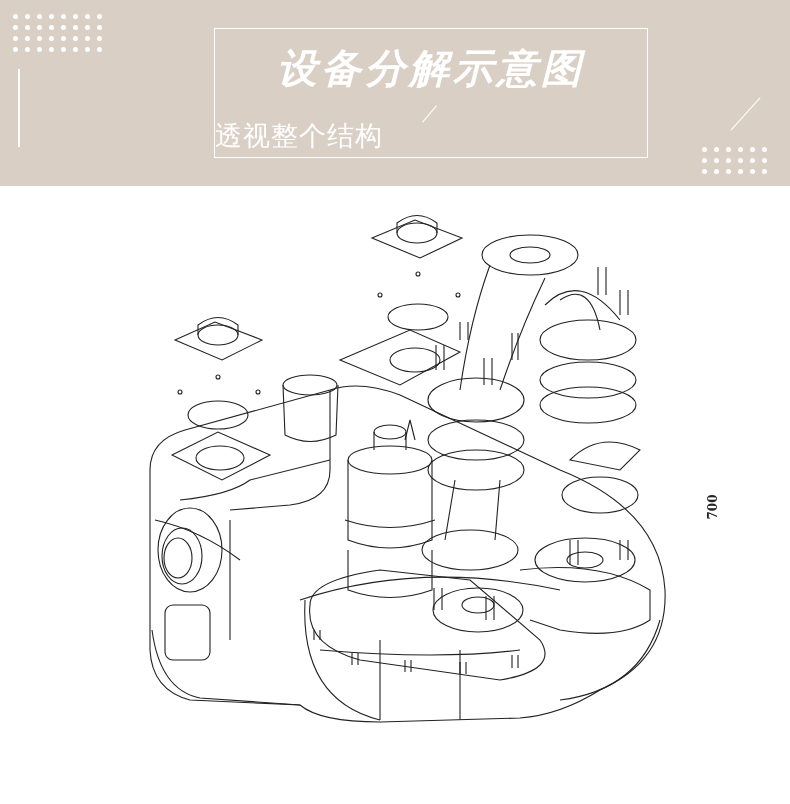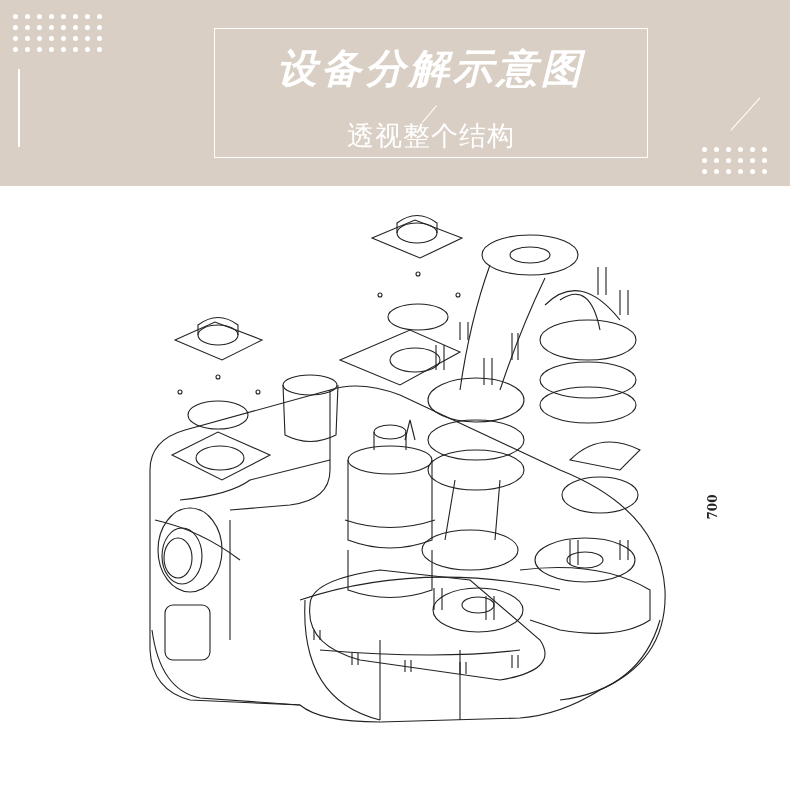--- a/index.html
+++ b/index.html
@@ -5,21 +5,21 @@
   html,body{margin:0;padding:0;background:#fff;}
   body{width:790px;height:804px;position:relative;overflow:hidden;font-family:"DejaVu Sans",sans-serif;}
   .banner{position:absolute;left:0;top:0;width:790px;height:186px;background:#D9CFC5;}
   .dots{position:absolute;display:grid;gap:0;}
   .dots span{display:block;width:5px;height:5px;border-radius:50%;background:#fff;}
   .dots-tl{left:13px;top:14px;grid-template-columns:repeat(8,5px);column-gap:7px;row-gap:6px;}
   .vline{position:absolute;left:18px;top:69px;width:2px;height:78px;background:#fff;}
   .frame{position:absolute;left:179px;top:28px;width:434px;height:130px;border:1.5px solid #fff;box-sizing:border-box;margin-left:35px;}
   .title{position:absolute;left:0;right:0;top:14px;text-align:center;color:#fff;font-size:40px;font-weight:bold;font-style:italic;letter-spacing:4px;line-height:50px;}
   .slash{position:absolute;left:214px;top:74px;width:1px;height:22px;background:#fff;transform:rotate(40deg);}
-  .subtitle{position:absolute;left:0;right:0;top:90px;text-align:center;color:#fff;font-size:27px;letter-spacing:1px;line-height:34px;}
+  .subtitle{position:absolute;left:0;right:0;top:90px;text-align:left;color:#fff;font-size:27px;letter-spacing:1px;line-height:34px;}
   .slash-r{position:absolute;left:745px;top:92px;width:1px;height:44px;background:#fff;transform:rotate(42deg);}
   .dots-r{position:absolute;left:702px;top:147px;grid-template-columns:repeat(6,5px);column-gap:7px;row-gap:6px;}
   .drawing{position:absolute;left:0;top:186px;width:790px;height:618px;}
   .dim{position:absolute;left:700px;top:500px;transform:rotate(-90deg);font-family:"DejaVu Serif",serif;font-size:12px;color:#222;font-weight:bold;}
 </style>
 </head>
 <body>
 
 <div class="banner">
   <div class="dots dots-tl">

